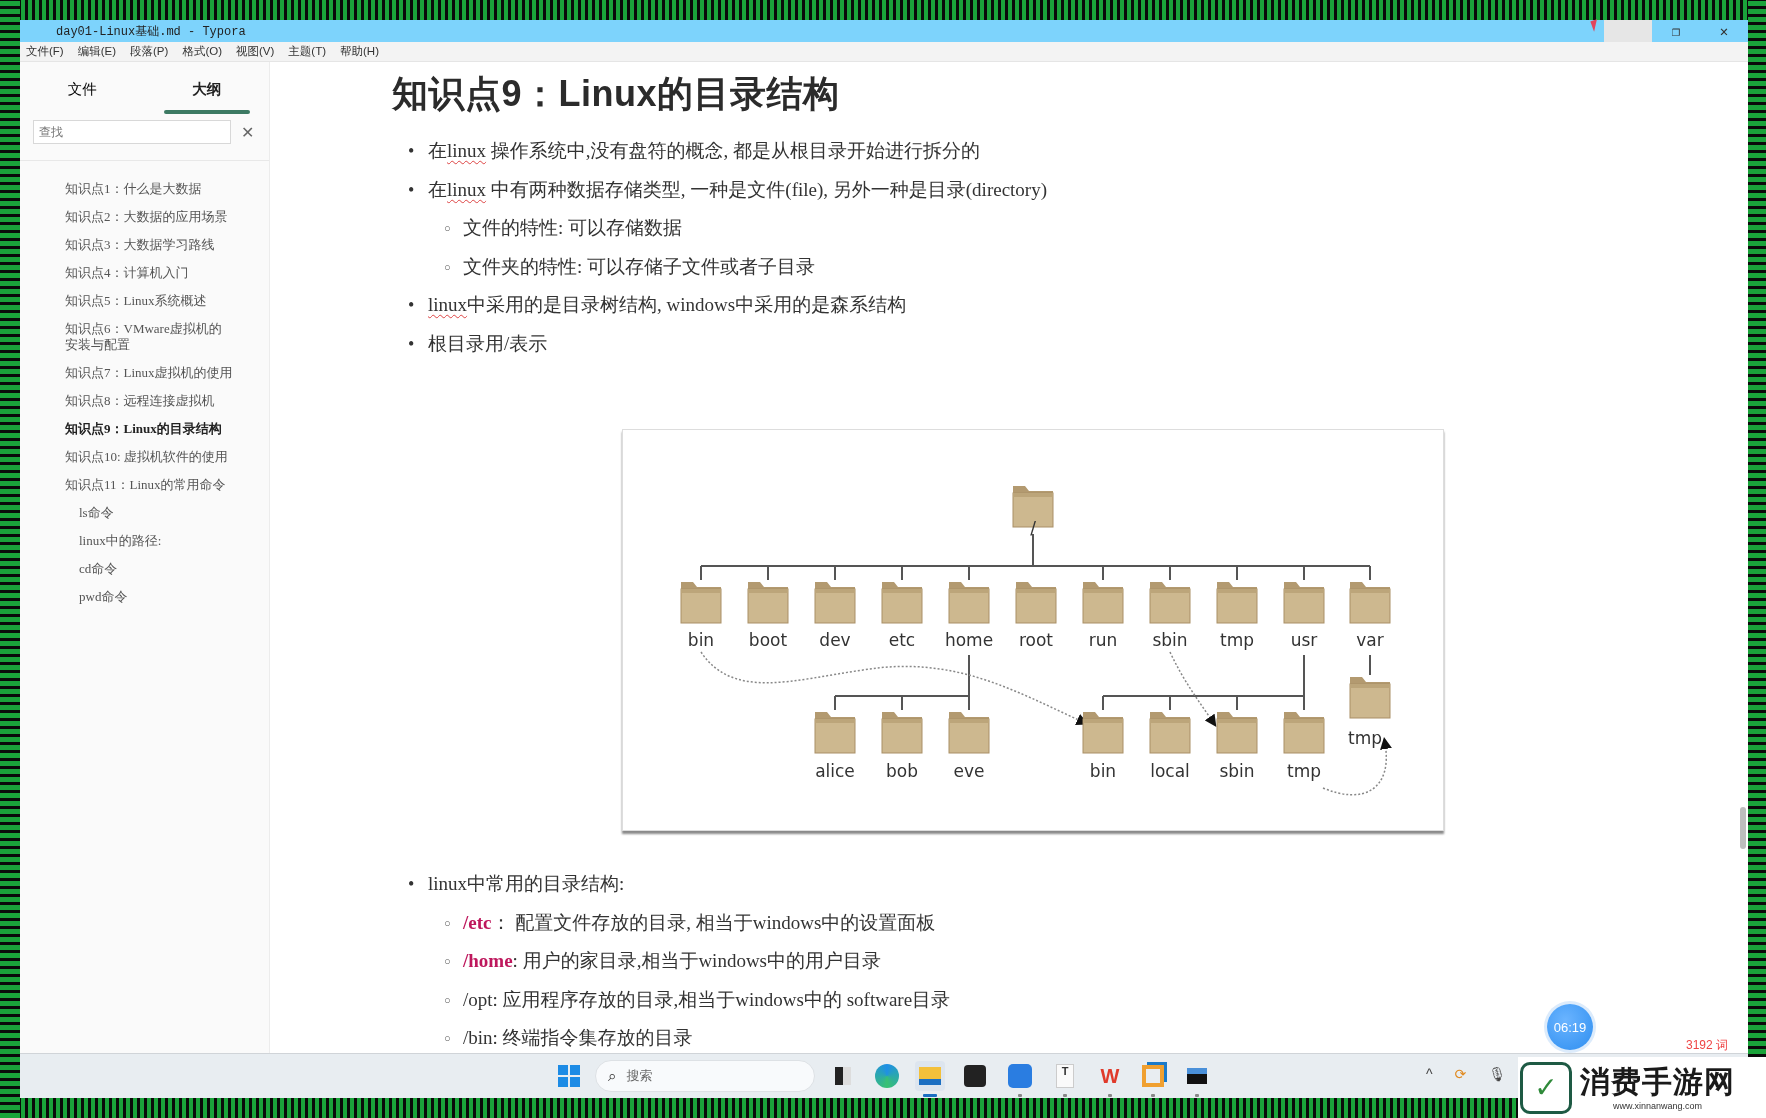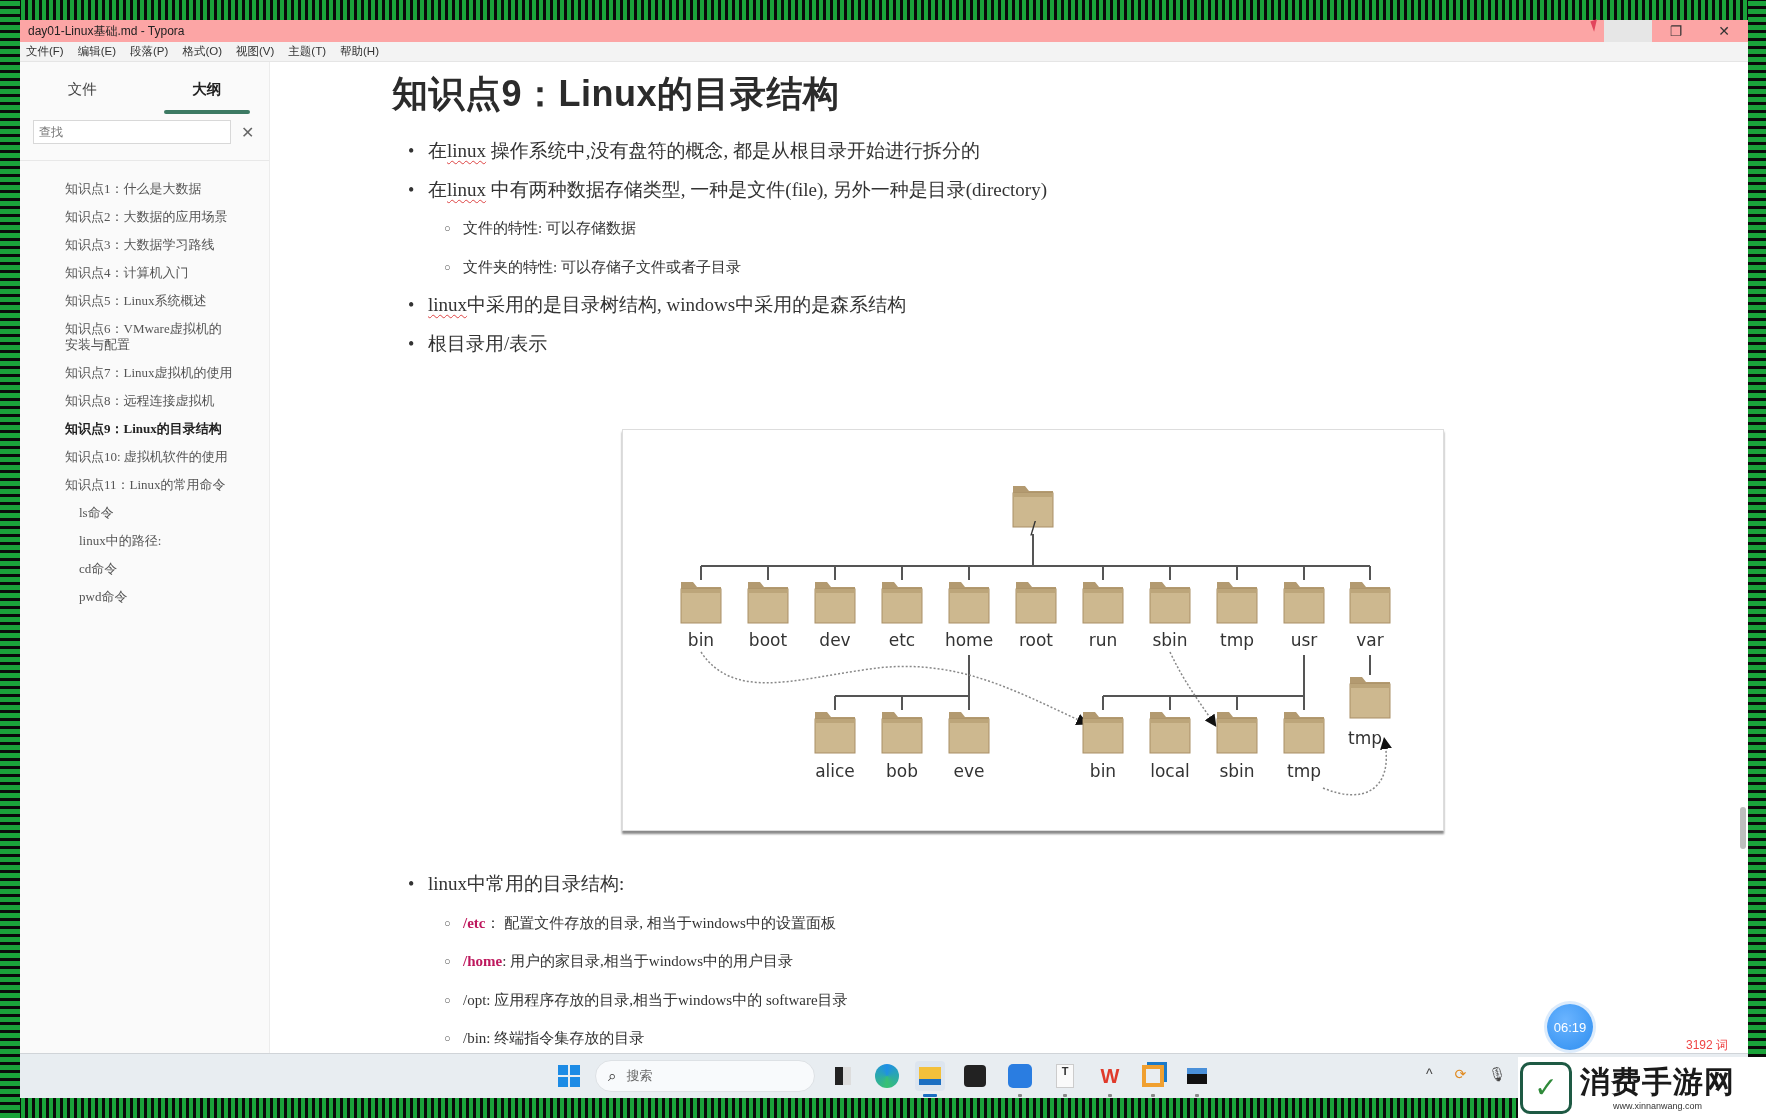--- a/index.html
+++ b/index.html
@@ -14,60 +14,60 @@
     background: repeating-linear-gradient(0deg, #1aa33a 0 5px, #0a0a0a 5px 8px);
   }
   .left-stripes { left: 0; width: 20px; }
   .right-stripes { right: 0; width: 18px; }
 
   .window {
     position: absolute; left: 20px; top: 20px; width: 1728px; height: 1033px;
     background: #fff; overflow: hidden;
   }
   .titlebar {
-    height: 22px; background: #fca5a5; display: flex; align-items: center;
-    font-size: 12px; color: #222; padding-left: 8px; position: relative;
+    height: 22px; background: #7dd3fc; display: flex; align-items: center;
+    font-size: 12px; color: #222; padding-left: 36px; position: relative; font-family: Liberation Mono, monospace;
   }
   .titlebar .win-btns { position: absolute; right: 0; top: 0; height: 22px; display: flex; }
   .titlebar .win-btn { width: 48px; height: 22px; display: flex; align-items: center; justify-content: center; font-size: 14px; color: #333; }
   .titlebar .win-btn.min { background: #e6e6e6; }
   .menubar {
     height: 20px; background: #f3f3f3; display: flex; align-items: center; gap: 0;
     font-size: 11.5px; color: #333; padding-left: 6px; border-bottom: 1px solid #e5e5e5;
   }
   .menubar span { margin-right: 14px; }
   .cursor { position: absolute; left: 1592px; top: 20px; width: 0; height: 0;
     border-left: 7px solid #e2445c; border-bottom: 11px solid transparent; transform: rotate(-20deg); }
 
   .sidebar {
     position: absolute; left: 0; top: 42px; width: 250px; bottom: 0;
     background: #fafafa; border-right: 1px solid #ececec;
   }
   .side-tabs { display: flex; height: 52px; }
-  .side-tab { flex: 1; text-align: center; padding-top: 18px; font-size: 14.5px; color: #404040; position: relative; cursor: pointer; }
+  .side-tab { flex: 1; text-align: center; padding-top: 18px; font-size: 14.5px; color: #000000; position: relative; cursor: pointer; }
   .side-tab.active { color: #222; font-weight: bold; }
   .side-tab.active::after { content: ""; position: absolute; left: 19px; right: 19px; bottom: 0; height: 4px; background: #3d7a63; border-radius: 2px; }
   .search-row { display: flex; align-items: center; padding: 4px 10px 0 13px; height: 32px; }
   .search-input { width: 198px; height: 24px; border: 1px solid #d8d8d8; background: #fff; font-size: 12px; color: #888; padding: 0 5px; font-family: inherit; }
   .search-clear { margin-left: 10px; font-size: 16px; color: #666; cursor: pointer; }
   .side-divider { height: 1px; background: #e8e8e8; margin-top: 14px; }
   .outline { padding-top: 14px; font-family: Liberation Serif, serif; }
   .outline-item { font-size: 13px; color: #555; line-height: 16px; padding: 6px 20px 6px 45px; cursor: pointer; }
   .outline-item.sub { padding-left: 59px; }
   .outline-item.active { color: #222; font-weight: bold; }
   .side-footer { position: absolute; left: 262px; top: 1003px; font-size: 12px; color: #777; display: flex; gap: 20px; }
 
   .content { position: absolute; left: 251px; top: 42px; right: 0; bottom: 0; background: #fff; }
   .doc { position: absolute; left: 121px; top: 0; width: 1200px; }
   h1.page-title { font-size: 36px; font-weight: bold; color: #2b2b2b; margin-top: 2px; height: 60px; line-height: 60px; letter-spacing: 0.5px; }
   ul.lvl1 { list-style: none; margin-top: 8px; font-family: Liberation Serif, serif; }
   ul.lvl1 > li { position: relative; padding-left: 36px; font-size: 19px; color: #333; line-height: 38.5px; }
   ul.lvl1 > li::before { content: "•"; position: absolute; left: 16px; font-size: 18px; color: #333; }
   ul.lvl2 { list-style: none; }
-  ul.lvl2 > li { position: relative; padding-left: 35px; font-size: 15px; color: #333; line-height: 38.5px; }
+  ul.lvl2 > li { position: relative; padding-left: 35px; font-size: 19px; color: #333; line-height: 38.5px; }
   ul.lvl2 > li::before { content: "○"; position: absolute; left: 16px; font-size: 11px; color: #555; }
   .squiggle { text-decoration: underline wavy #d44; text-decoration-thickness: 1px; text-underline-offset: 3px; }
   .kw { color: #be185d; font-weight: bold; }
 
   .diagram {
     position: relative; margin: 66px 0 34px 230px; width: 822px; height: 402px;
     background: #fff; border: 1px solid #ddd; box-shadow: 0 3px 2px #8a8a8a;
   }
   .diagram svg { position: absolute; left: 0; top: 0; }
   .folder-label { font-family: "DejaVu Sans", sans-serif; font-size: 17px; fill: #333; text-anchor: middle; }

